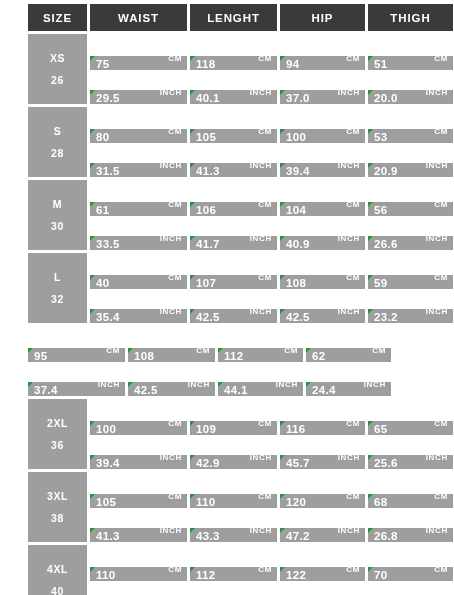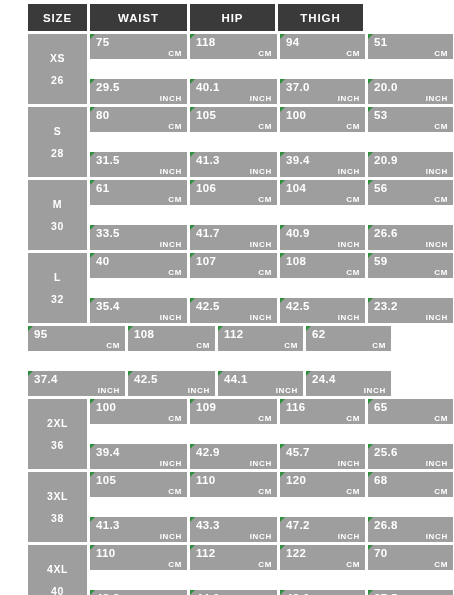--- a/index.html
+++ b/index.html
@@ -62,20 +62,21 @@
     letter-spacing: 0.6px;
   }
   .size-cell .size-label { margin-bottom: 10px; }
   .size-cell .size-number { }
 
   .measure-col {
     display: flex;
     flex-direction: column;
     gap: 20px;
     box-sizing: border-box;
+    margin-top: 22px;
   }
 
   .measure-cell {
     background: #9e9e9e;
     position: relative;
     flex: 1 1 0;
     box-sizing: border-box;
     overflow: hidden;
   }
 
@@ -86,21 +87,21 @@
     color: #ffffff;
     font-size: 11.5px;
     font-weight: bold;
     letter-spacing: 0.3px;
     white-space: nowrap;
   }
 
   .measure-unit {
     position: absolute;
     right: 5px;
-    bottom: 1px;
+    bottom: 7px;
     color: #ffffff;
     font-size: 8px;
     font-weight: bold;
     letter-spacing: 0.7px;
     white-space: nowrap;
   }
 
   
   .corner-marker {
     position: absolute;
@@ -120,20 +121,21 @@
   .col-thigh  { width: 85px;  flex: 0 0 85px; }
 </style>
 </head>
 <body>
 
 <div id="chart-wrap">
 
   <div class="header-row">
     <div class="header-cell col-size">SIZE</div>
     <div class="header-cell col-waist">WAIST</div>
+    <div class="header-cell col-length">LENGHT</div>
     <div class="header-cell col-hip">HIP</div>
     <div class="header-cell col-thigh">THIGH</div>
   </div>
 
   <div id="rows-container">
       <div class="size-row">
         <div class="size-cell col-size">
           <span class="size-label">XS</span>
           <span class="size-number">26</span>
         </div>

